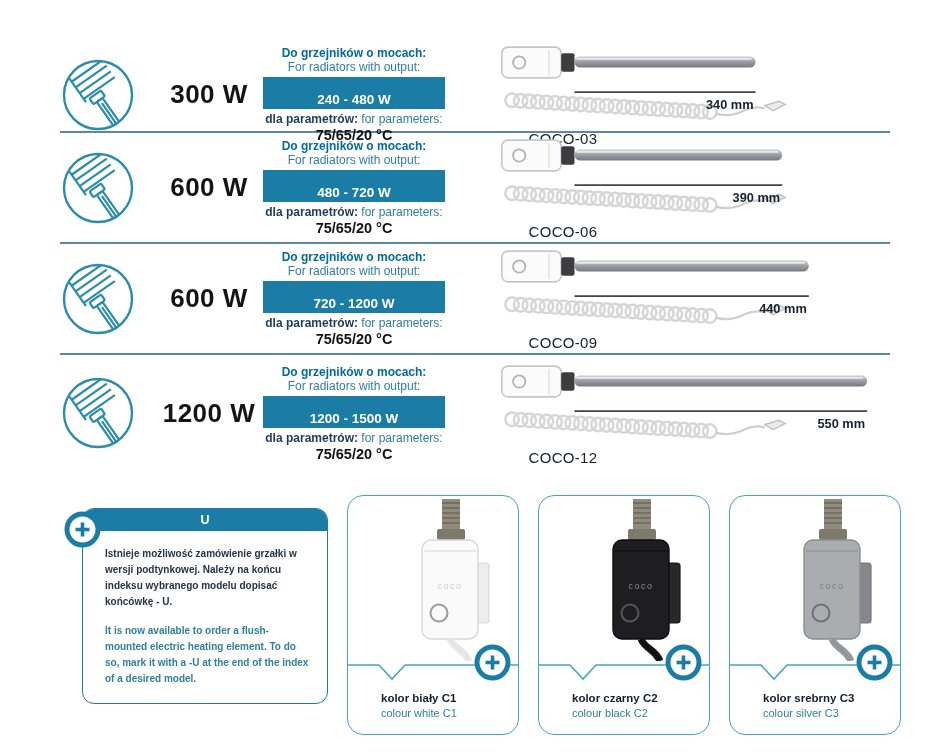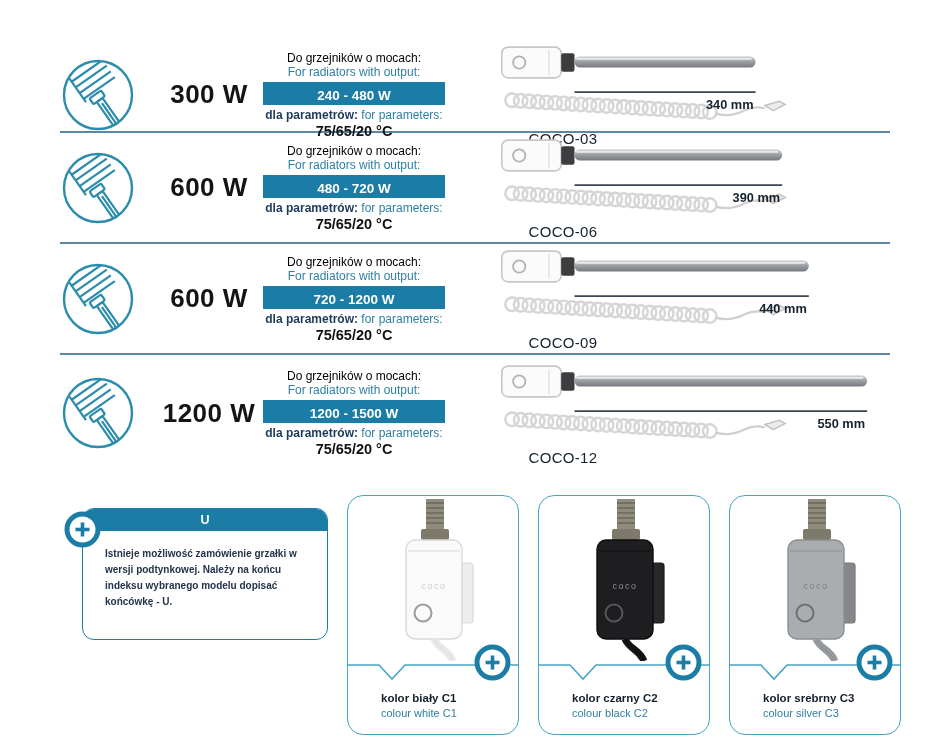--- a/index.html
+++ b/index.html
@@ -11,23 +11,23 @@
   .product-row { display:grid; grid-template-columns:95px 108px 196px 1fr; align-items:center; }
   .product-row.r1 { height:91px; }
   .product-row.r2, .product-row.r3 { height:111px; }
   .product-row.r4 { height:116px; }
   .product-row.divided { border-bottom:2px solid #5d87a2; }
 
   .row-icon { width:76px; height:76px; }
   .power { font-size:26px; font-weight:bold; color:#141414; text-align:center; letter-spacing:.5px; }
 
   .spec { width:182px; text-align:center; }
-  .spec .pl { font-size:12px; font-weight:normal; color:#000000; line-height:14px; }
+  .spec .pl { font-size:12px; font-weight:bold; color:#0369a1; line-height:14px; }
   .spec .en { font-size:12px; color:#2e7fa2; line-height:14px; }
-  .range-band { background:#1b7ca6; color:#ffffff; font-weight:bold; font-size:13.5px; padding:6px 0 2px; margin:3px 0; }
+  .range-band { background:#1b7ca6; color:#ffffff; font-weight:bold; font-size:13.5px; padding:15px 0 2px; margin:3px 0; }
   .params { font-size:12px; line-height:14px; }
   .params .pl { font-weight:bold; color:#1c3a5c; }
   .params .en { color:#2e7fa2; }
   .params-value { font-size:14.5px; font-weight:bold; color:#111; margin-top:1px; }
 
   .product { padding-left:10px; }
   .product svg { display:block; }
   .model { width:160px; margin-left:14px; text-align:center; font-size:15px; color:#16212e; letter-spacing:.3px; }
 
   
@@ -39,21 +39,21 @@
   .u-wrap { position:relative; margin:13px 0 0 22px; width:246px; }
   .u-box { border:1.5px solid #1b7ca6; border-radius:12px; overflow:hidden; background:#fff; }
   .u-header { background:#1b7ca6; color:#fff; font-weight:bold; font-size:12.5px; text-align:center; padding:4px 0; height:22px; }
   .u-body { padding:15px 16px 16px 22px; }
   .u-body p { font-size:10px; line-height:16px; }
   .u-body p.pl { color:#233349; font-weight:bold; margin-bottom:13px; }
   .u-body p.en { color:#2e7fa2; font-weight:bold; }
   .u-plus { position:absolute; left:-18px; top:3px; }
 
   .option-card { position:relative; height:240px; border:1.5px solid #49a4c4; border-radius:16px; background:#fff; }
-  .card-photo { position:absolute; top:3px; left:12px; }
+  .card-photo { position:absolute; top:3px; left:28px; }
   .card-divider { position:absolute; left:-1px; top:168px; width:172px; }
   .card-plus { position:absolute; left:126px; top:148px; }
   .card-labels { position:absolute; left:33px; top:196px; }
   .card-labels .pl { font-size:11.5px; font-weight:bold; color:#14202c; }
   .card-labels .en { font-size:11px; color:#2e7fa2; margin-top:3px; }
 </style>
 </head>
 <body>
 
 <div class="page">
@@ -390,20 +390,21 @@
   </div>
 
   <div class="options">
 
     <div>
       <div class="u-wrap">
         <div class="u-box">
           <div class="u-header">U</div>
           <div class="u-body">
             <p class="pl">Istnieje możliwość zamówienie grzałki w wersji podtynkowej. Należy na końcu indeksu wybranego modelu dopisać końcówkę - U.</p>
+            <p class="en">It is now available to order a flush-mounted electric heating element. To do so, mark it with a -U at the end of the index of a desired model.</p>
           </div>
         </div>
         <div class="u-plus">
 <svg width="37" height="37" viewBox="0 0 37 37">
   <circle cx="18.5" cy="18.5" r="15.5" fill="#ffffff" stroke="#1b7ca6" stroke-width="5"></circle>
   <line x1="18.5" y1="11.5" x2="18.5" y2="25.5" stroke="#1b7ca6" stroke-width="3.6"></line>
   <line x1="11.5" y1="18.5" x2="25.5" y2="18.5" stroke="#1b7ca6" stroke-width="3.6"></line>
 </svg></div>
       </div>
     </div>

